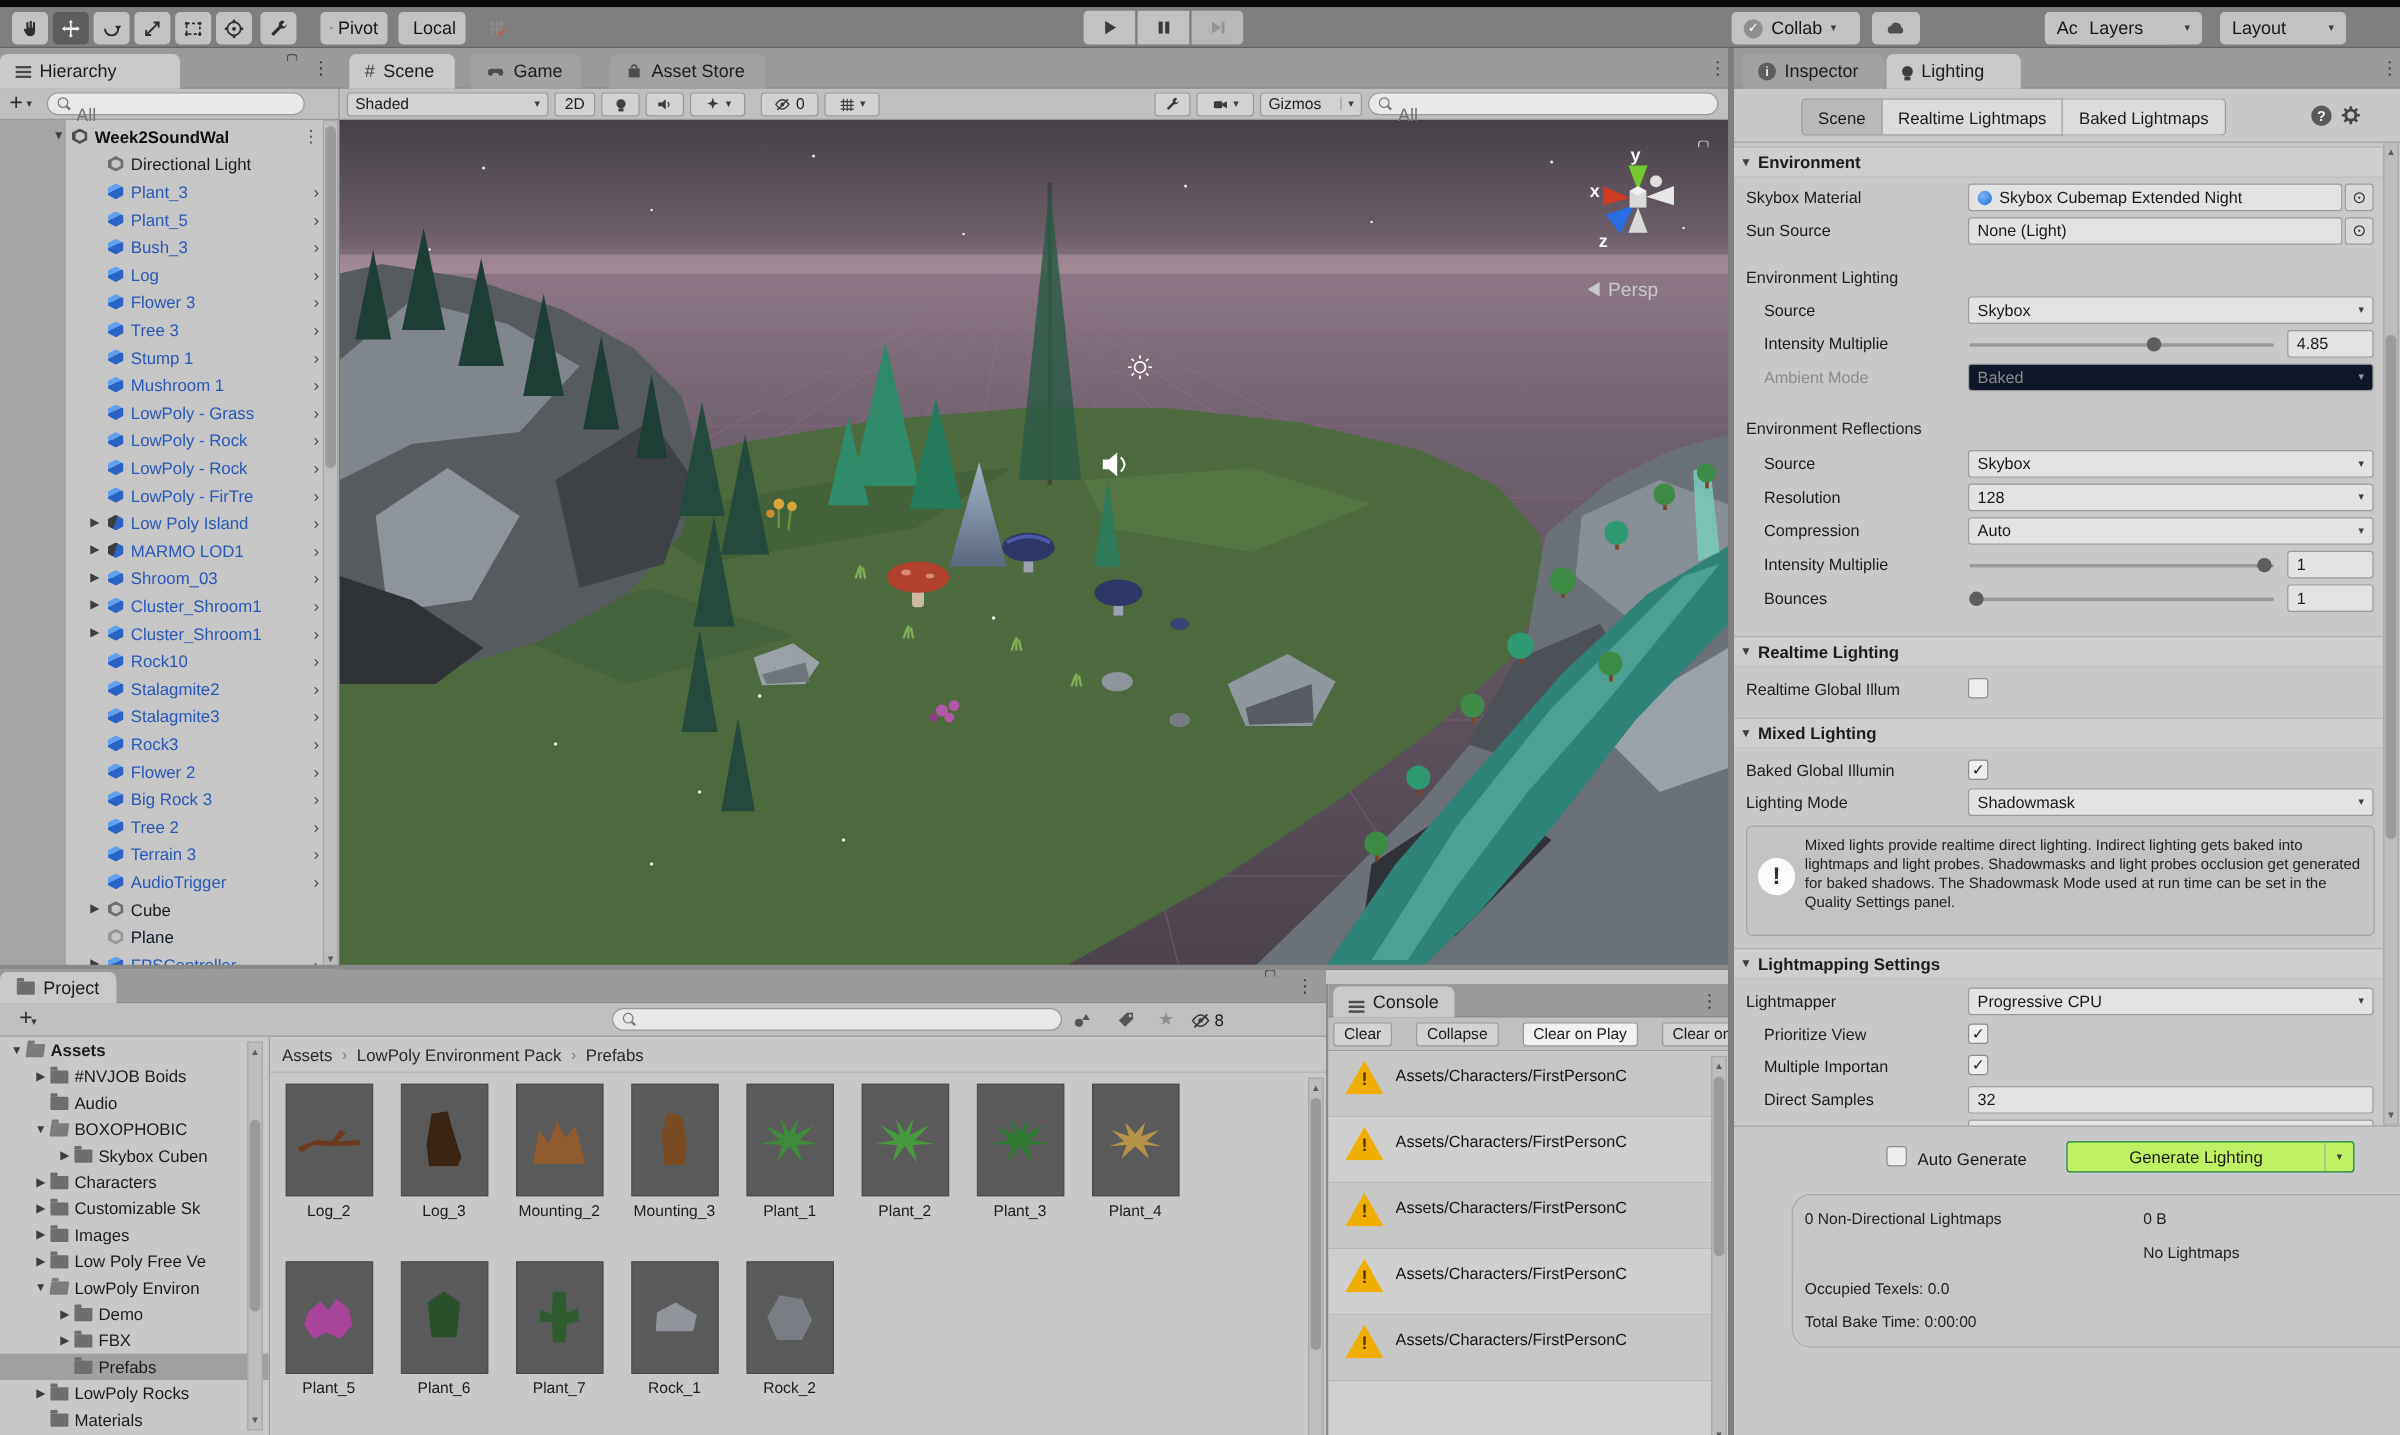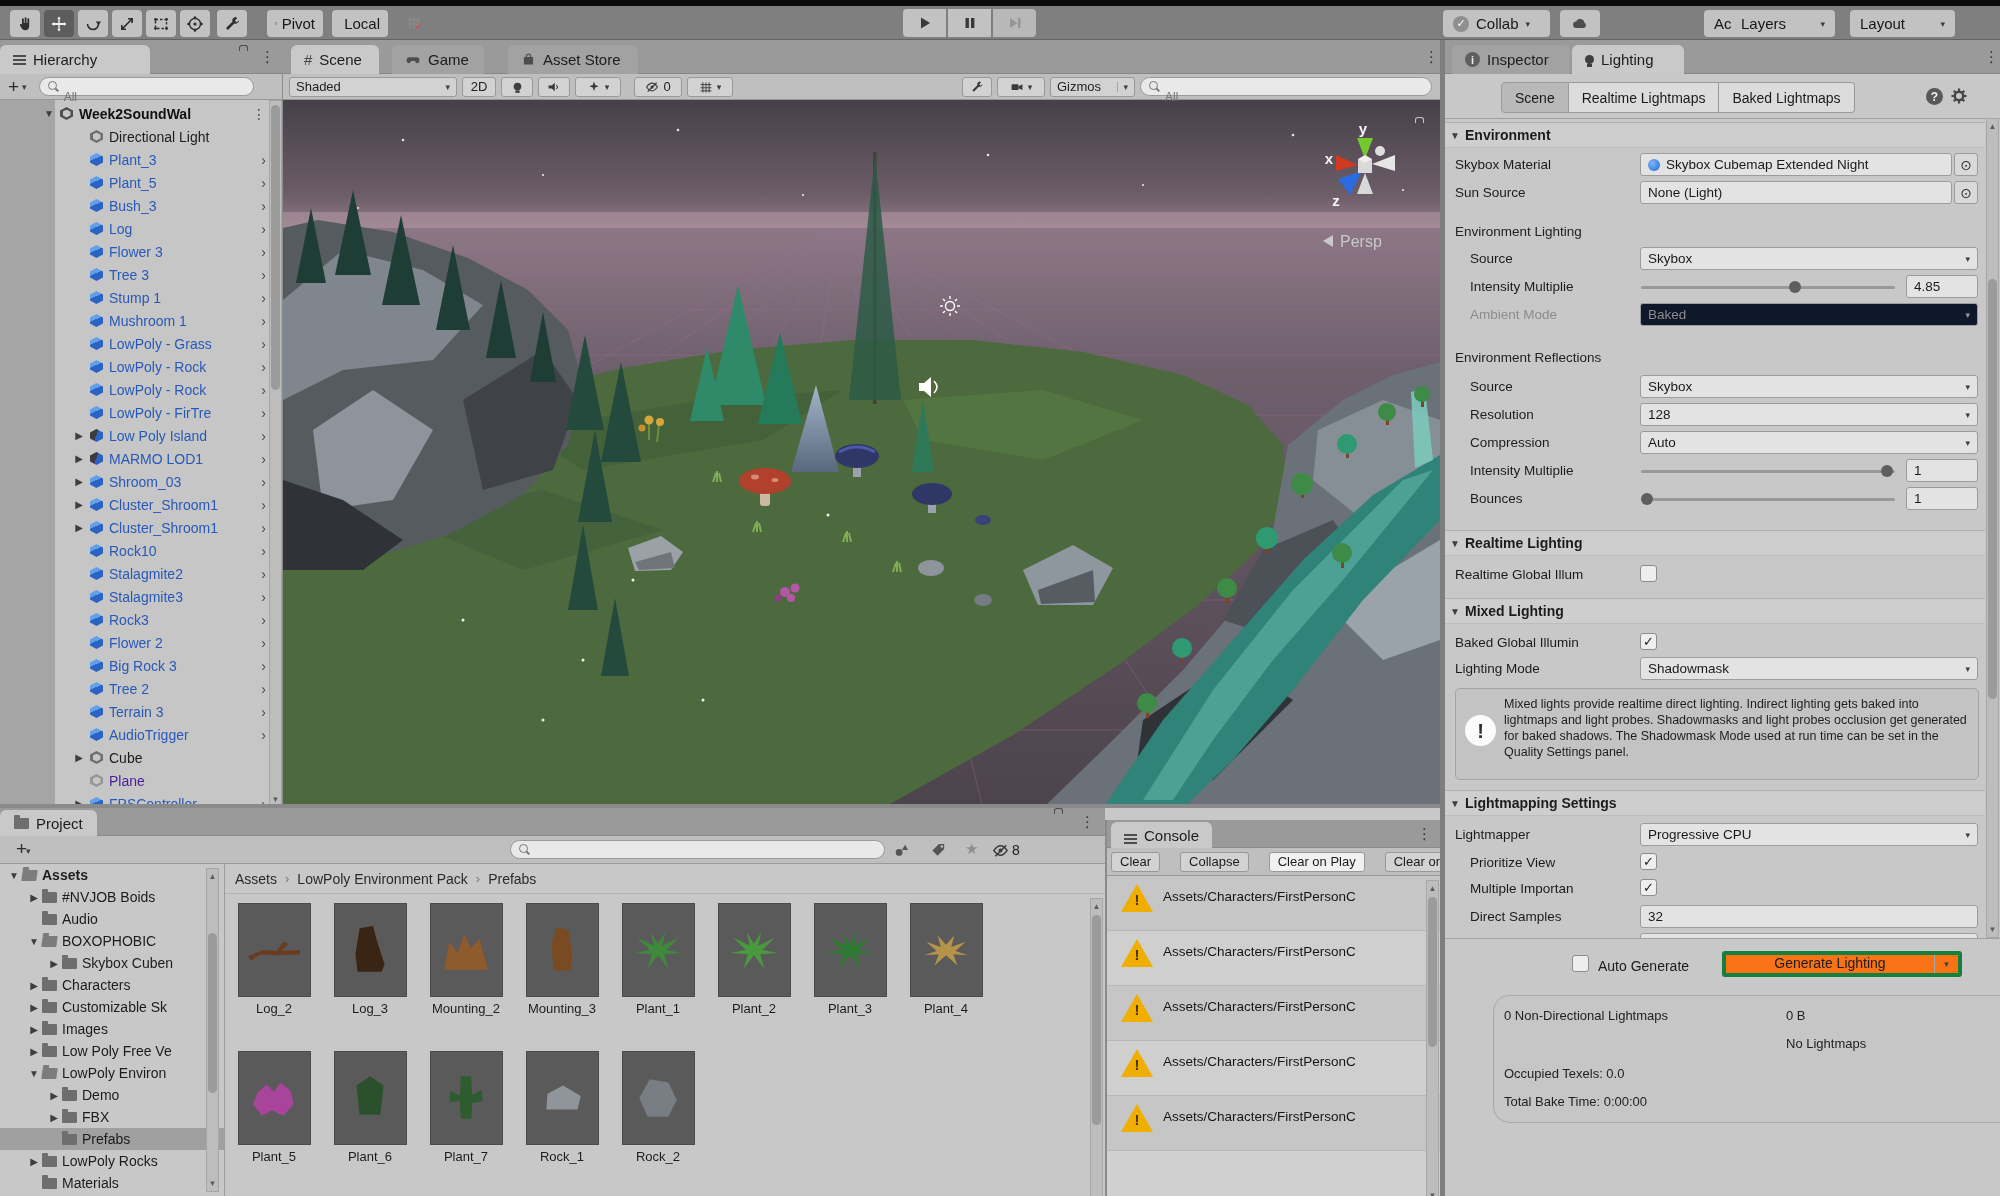--- a/index.html
+++ b/index.html
@@ -52,40 +52,40 @@
   .mag { position:relative; width:11px; height:11px; flex:none;}
   .mag::before { content:""; position:absolute; left:0; top:0; width:7px; height:7px; border:1.5px solid #787878; border-radius:50%;}
   .mag::after { content:""; position:absolute; left:7px; top:7.5px; width:4px; height:1.6px; background:#787878; transform:rotate(45deg);}
 
   
   .hiertools { position:absolute; left:0; top:74px; width:283px; height:26px; background:#bfbfbf;
                border-bottom:1px solid #979797; border-right:1px solid #8c8c8c; display:flex; align-items:center; z-index:5;}
   .plus { font-size:19px; color:#2c2c2c; margin-left:8px; line-height:1;}
   .searchfld { height:19px; border-radius:10px; background:#e9e9e9; border:1px solid #9a9a9a;
                display:flex; align-items:center; padding:0 8px; gap:5px; }
-  .searchfld input { border:none; outline:none; background:transparent; font-size:12px; color:#3c3c3c; width:100%;
+  .searchfld input { border:none; outline:none; background:transparent; font-size:15px; color:#3c3c3c; width:100%;
                      font-family:inherit;margin-top:20px;}
   .hierpanel { position:absolute; left:0; top:100px; width:283px; height:708px; background:#c6c6c6;
                border-right:1px solid #8c8c8c; overflow:hidden; }
   .hgutter { position:absolute; left:0; top:0; width:55px; height:100%; background:#a5a5a5; }
   .hlist { position:absolute; left:0; top:2px; width:100%; }
   .hrow { height:23px; display:flex; align-items:center; padding-left:68px; position:relative; font-size:14px;}
   .hrow.scene { padding-left:38px; }
   .hrow.scene .hlabel { font-weight:bold; color:#111; }
   .harr { width:22px; color:#3e3e3e; font-size:10px; text-align:center; flex:none;}
   .hicon { position:relative; width:13px; height:13px; margin-right:6px; flex:none;}
   .hicon::before { content:""; position:absolute; inset:0; clip-path:polygon(50% 0,100% 27%,100% 73%,50% 100%,0 73%,0 27%); background:#777;}
   .hicon.icube-blue::before { background:linear-gradient(155deg,#62a0ea 0 42%,#2a63c4 42%);}
   .hicon.icube-gray::before { background:#6f6f6f;}
   .hicon.icube-gray::after, .hicon.iunity::after { content:""; position:absolute; inset:2.5px;
         clip-path:polygon(50% 0,100% 27%,100% 73%,50% 100%,0 73%,0 27%); background:#c6c6c6;}
   .hicon.iunity::before { background:#4f4f4f;}
   .hicon.icube-dark::before { background:linear-gradient(110deg,#3c3c3c 0 48%,#2a63c4 48%);}
   .hrow.blue .hlabel { color:#2859b8; }
-  .hrow.dim .hlabel { color:#4c1d95; }
+  .hrow.dim .hlabel { color:#0f172a; }
   .hrow.dim .hicon { opacity:.55; }
   .hlabel { white-space:nowrap; overflow:hidden; }
   .hchev { margin-left:auto; margin-right:16px; color:#4a4a4a; font-size:14px; flex:none;}
   .vtrack { position:absolute; background:#bdbdbd; border:1px solid #a6a6a6; }
   .vthumb { position:absolute; left:1px; width:9px; background:#9b9b9b; border-radius:5px;}
   .sbarrow { position:absolute; left:0; width:100%; text-align:center; font-size:8px; color:#5c5c5c;}
 
   
   .scenetools { position:absolute; left:283px; top:74px; width:1157px; height:26px; background:#bfbfbf;
                 border-bottom:1px solid #979797; display:flex; align-items:center; padding:0 6px; gap:5px; z-index:5;}
@@ -127,22 +127,22 @@
           border-radius:3px; font-size:13.5px; display:flex; align-items:center; padding:0 7px;}
   .tbox { position:absolute; left:195px; top:1px; width:338px; height:23px; background:#e3e3e3; border:1px solid #9c9c9c;
           border-radius:3px; font-size:13.5px; display:flex; align-items:center; padding:0 7px;}
   .cb { position:absolute; left:195px; top:3px; width:17px; height:17px; background:#eee; border:1px solid #8d8d8d;
         border-radius:3px; font-size:13px; color:#222; display:flex; align-items:center; justify-content:center;}
   .infobox { position:absolute; left:10px; width:524px; height:92px; background:#c3c3c3; border:1px solid #a3a3a3;
              border-radius:5px; padding:7px 10px 7px 48px; font-size:12.5px; line-height:16px; color:#1f1f1f;}
   .infoicon { position:absolute; left:9px; top:26px; width:31px; height:31px; border-radius:50%; background:#fbfbfb;
               color:#2e2e2e; font-weight:bold; font-size:20px; display:flex; align-items:center; justify-content:center;}
   .lmfooter { position:absolute; left:0; top:864px; width:555px; height:258px; background:#c8c8c8; border-top:1px solid #a2a2a2; z-index:3;}
-  .genbtn { position:absolute; left:277px; top:12px; width:240px; height:26px; background:#f97316; border:4px solid #15803d;
-            border-radius:3px; display:flex; align-items:flex-start; font-size:14px;}
+  .genbtn { position:absolute; left:277px; top:12px; width:240px; height:26px; background:#bef264; border:1px solid #15803d;
+            border-radius:3px; display:flex; align-items:center; font-size:14px;}
   .genbtn .cap { flex:1; text-align:center; }
   .genbtn .dd { width:24px; border-left:1px solid #a8a8a8; align-self:stretch; display:flex; align-items:center; justify-content:center;}
   .statbox { position:absolute; left:7px; top:56px; width:540px; height:128px; border:1px solid #a8a8a8; border-radius:16px; background:#c6c6c6;margin-left:41px;}
   .stat { position:absolute; font-size:13px; color:#222; }
   .helpq { position:absolute; width:17px; height:17px; border-radius:50%; background:#595959; color:#f2f2f2;
            font-size:12px; font-weight:bold; display:flex; align-items:center; justify-content:center;}
 
   
   .hdiv { position:absolute; left:0; top:804px; width:1440px; height:4px; background:#8a8a8a; z-index:6;}
   .projpanel { position:absolute; left:0; top:808px; width:1105px; height:388px; background:#c8c8c8; z-index:5; overflow:hidden;}

